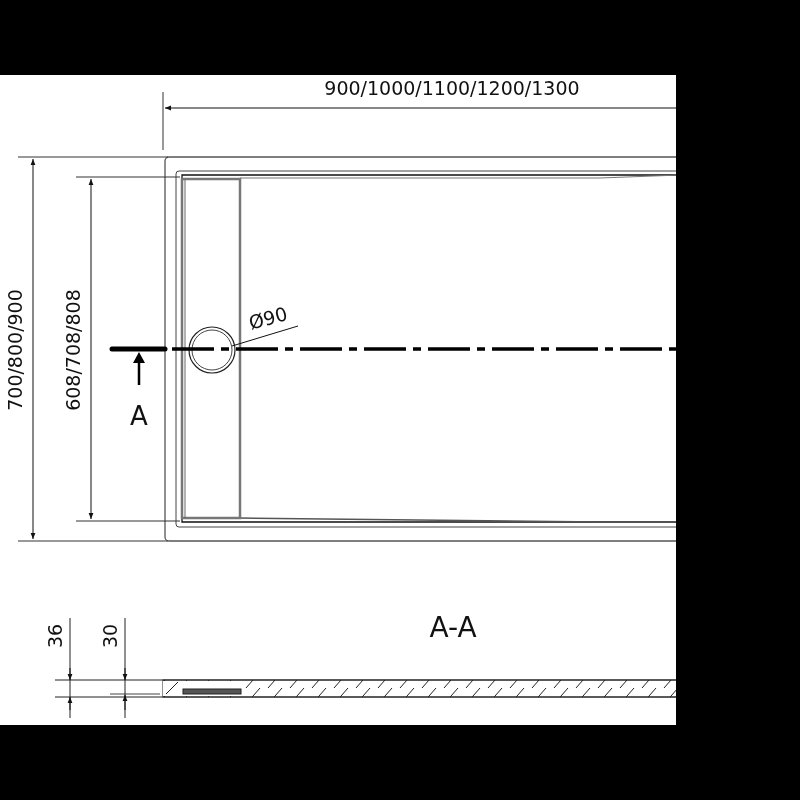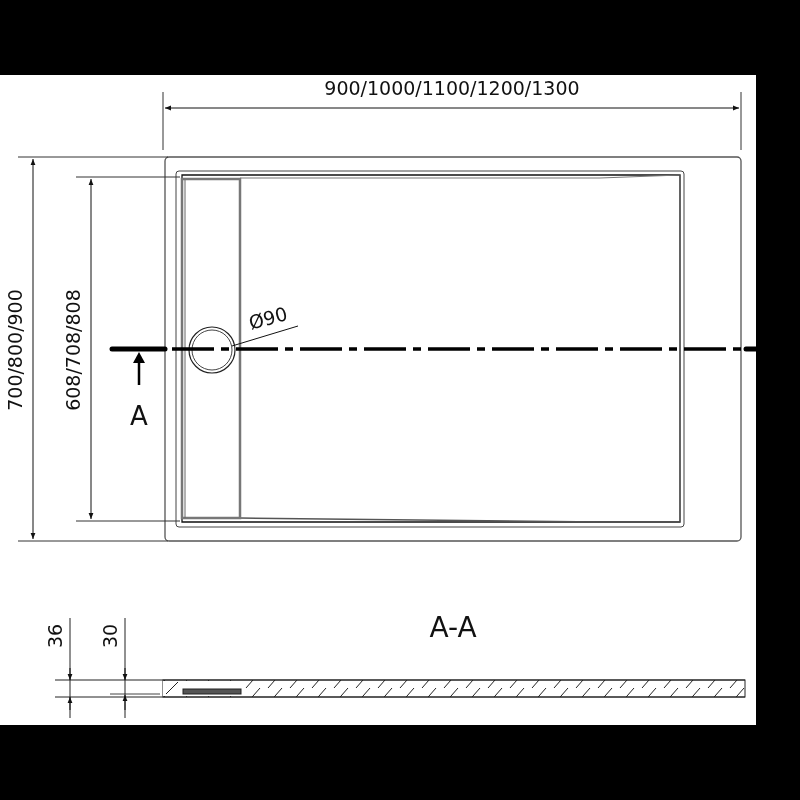--- a/index.html
+++ b/index.html
@@ -1,16 +1,16 @@
 <!DOCTYPE html>
 <html><head>
   <meta charset="utf-8">
   <style>
     html, body { margin:0; padding:0; background:#000; }
-    #canvas { position:relative; width:756px; height:800px; background:#000; overflow:hidden; }
+    #canvas { position:relative; width:676px; height:800px; background:#000; overflow:hidden; }
     #sheet { position:absolute; left:0; top:75px; width:800px; height:650px; background:#fff; }
     svg { position:absolute; left:0; top:0; }
     .t { font-family:"DejaVu Sans", sans-serif; fill:#111; }
   </style>
 </head>
 <body>
 
 <div id="canvas">
   <div id="sheet"></div>
   <svg width="800" height="800" viewBox="0 0 800 800">

